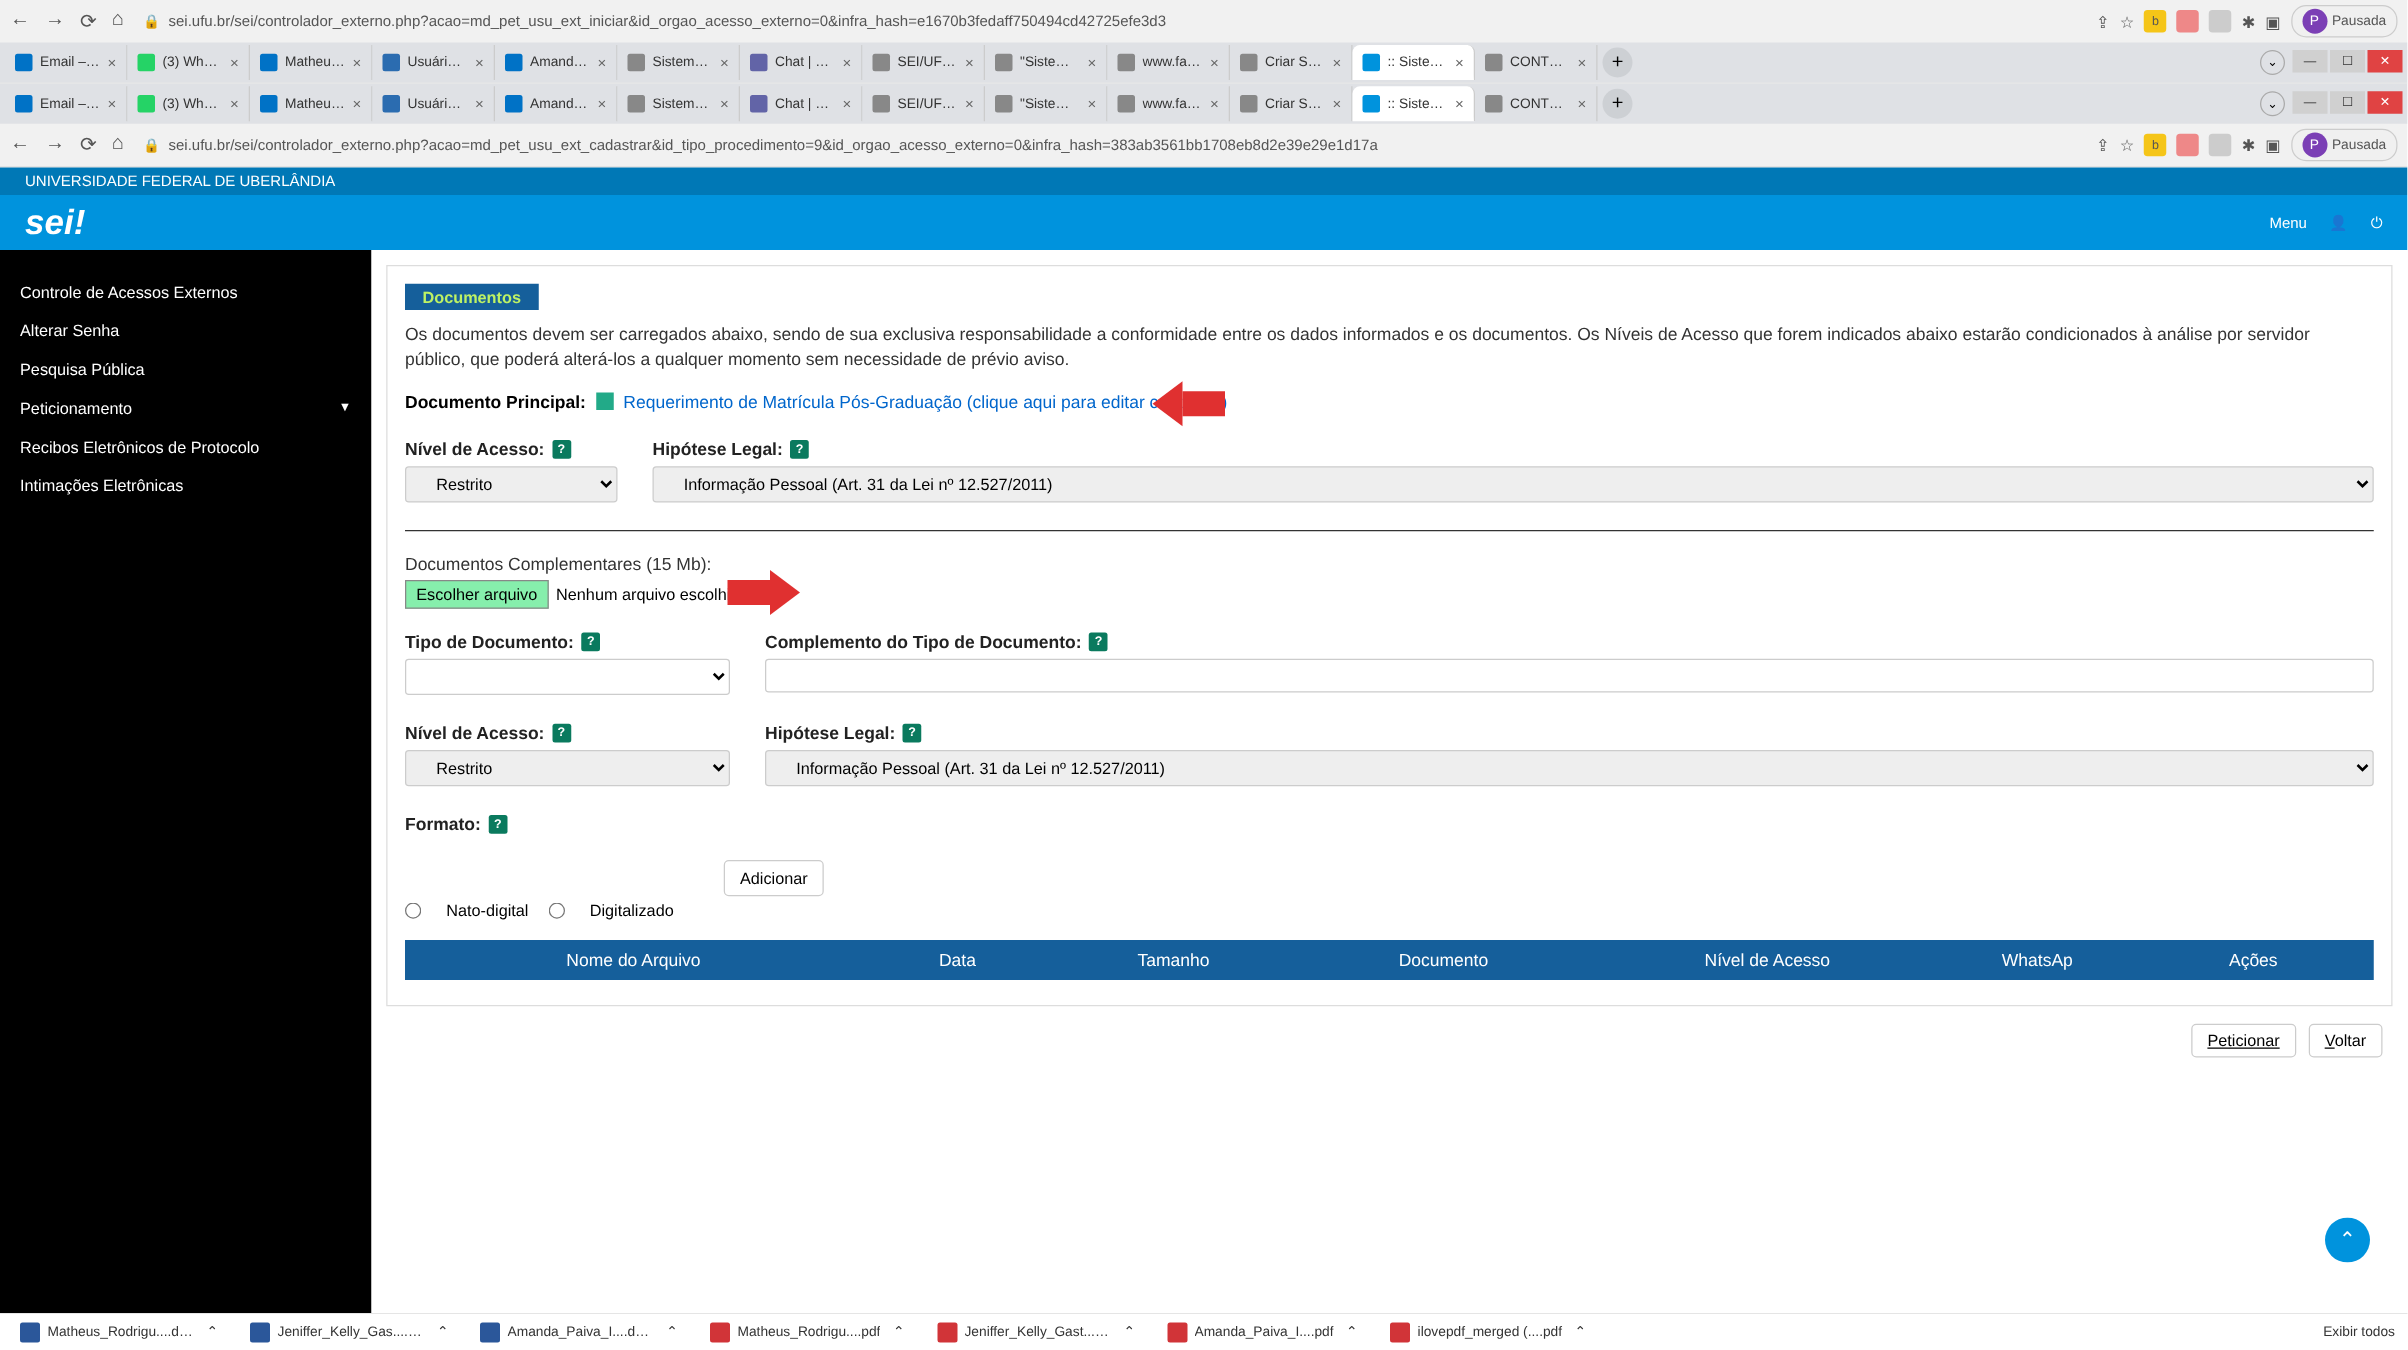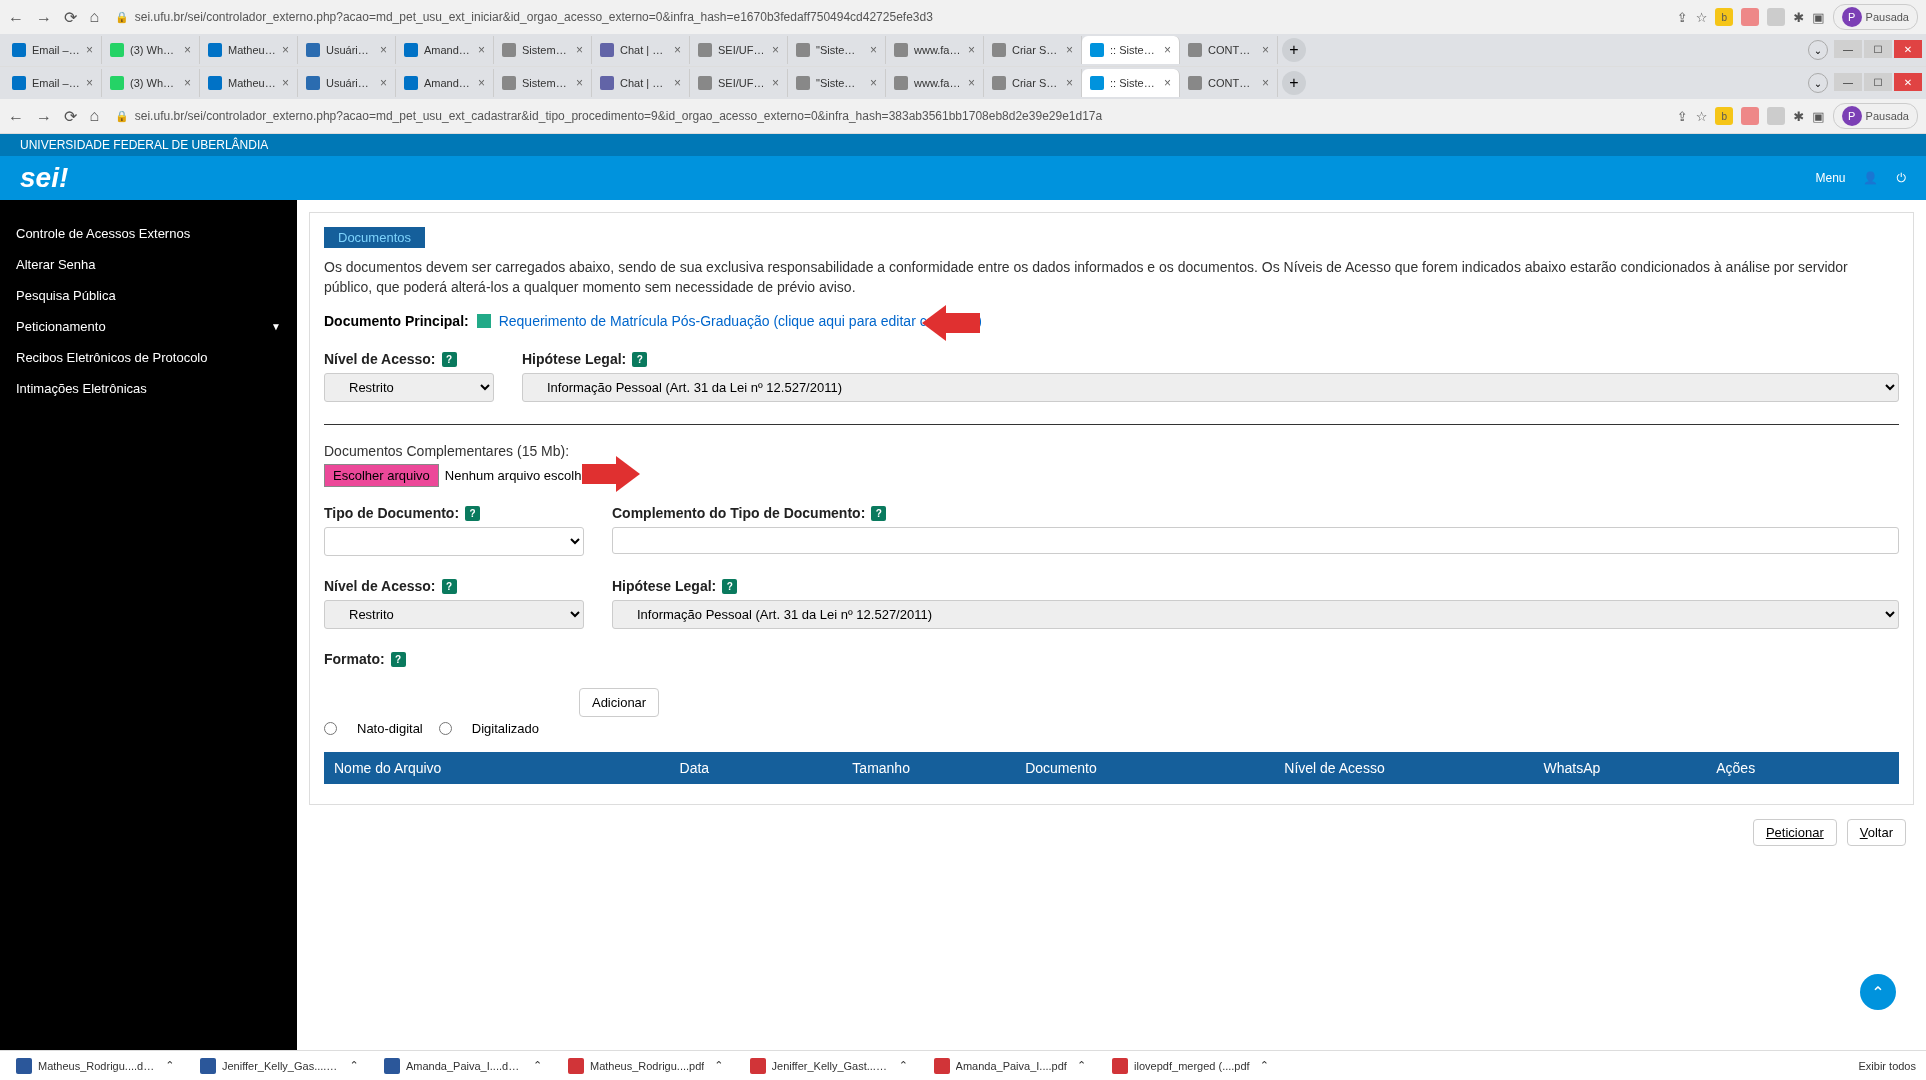--- a/index.html
+++ b/index.html
@@ -40,49 +40,49 @@
 
 
 .app-body { display: flex; height: calc(100vh - 200px); }
 .sidebar { width: 297px; background: #000; color: #fff; padding-top: 18px; flex-shrink: 0; }
 .sidebar-item { padding: 8px 16px; font-size: 13px; cursor: pointer; display: flex; align-items: center; }
 .sidebar-item .caret { margin-left: auto; font-size: 10px; }
 
 .content { flex: 1; padding: 12px 12px; overflow-y: auto; position: relative; }
 .panel { border: 1px solid #ddd; padding: 14px 14px 20px; }
 
-.section-tag { display: inline-block; background: #155f9b; color: #7dd3fc; font-size: 13px; font-weight: normal; padding: 3px 14px; margin-bottom: 10px; }
+.section-tag { display: inline-block; background: #155f9b; color: #bef264; font-size: 13px; font-weight: bold; padding: 3px 14px; margin-bottom: 10px; }
 .desc { font-size: 14px; color: #333; margin-bottom: 16px; line-height: 1.4; }
 
 .row-label { font-size: 14px; font-weight: bold; color: #222; display: flex; align-items: center; gap: 6px; margin-bottom: 6px; }
 .help { width: 15px; height: 15px; background: #0a7a5e; color: #fff; font-size: 10px; font-weight: bold; display: flex; align-items: center; justify-content: center; border-radius: 2px; }
 .doc-principal { display: flex; align-items: center; gap: 8px; font-size: 14px; margin-bottom: 22px; }
 .doc-principal a { color: #0066cc; text-decoration: none; }
 .doc-icon { width: 14px; height: 14px; background: #2a8; display: inline-block; }
 
 .form-row { display: flex; gap: 28px; margin-bottom: 22px; }
 .form-col-s { width: 170px; } .form-col-s2 { width: 260px; } .form-col-l { flex: 1; }
 select, input[type=text] { width: 100%; padding: 5px 20px; font-size: 13px; border: 1px solid #ccc; background: #eee; border-radius: 3px; }
 select.light, input.light { background: #fff; }
 
 hr.sep { border: none; border-top: 1px solid #333; margin: 18px 0; }
 
 .compl-label { font-size: 14px; color: #333; margin-bottom: 5px; }
 .file-row { display: flex; align-items: center; gap: 6px; margin-bottom: 18px; }
-.file-btn { border: 1px solid #888; background: #ec4899; padding: 3px 8px; font-size: 13px; cursor: pointer; }
+.file-btn { border: 1px solid #888; background: #86efac; padding: 3px 8px; font-size: 13px; cursor: pointer; }
 .file-text { font-size: 13px; }
 
 .format-row { display: flex; align-items: center; gap: 40px; margin-bottom: 16px; }
 .radios { display: flex; gap: 16px; font-size: 13px; }
 .radios label { display: flex; align-items: center; gap: 20px; margin-top: 48px; }
 .add-btn { border: 1px solid #ccc; background: #fff; padding: 6px 12px; font-size: 13px; border-radius: 4px; cursor: pointer; }
 
 .table { width: 100%; }
 .thead { background: #155f9b; color: #fff; display: flex; padding: 8px 10px; font-size: 14px; }
-.thead > div { text-align: left; }
+.thead > div { text-align: center; }
 
 .footer-btns { display: flex; justify-content: flex-end; gap: 10px; margin-top: 14px; padding-right: 8px; }
 .footer-btns button { border: 1px solid #ccc; background: #fff; padding: 5px 12px; font-size: 13px; border-radius: 4px; cursor: pointer; }
 .footer-btns button span { text-decoration: underline; }
 
 .fab { position: fixed; right: 30px; bottom: 70px; width: 36px; height: 36px; border-radius: 50%; background: #0093dd; color: #fff; display: flex; align-items: center; justify-content: center; font-size: 16px; cursor: pointer; }
 
 
 .red-arrow-right { position: absolute; width: 0; height: 0; }
 .red-arrow-right::before { content: ''; position: absolute; width: 34px; height: 20px; background: #e03030; top: -10px; left: 24px; }

